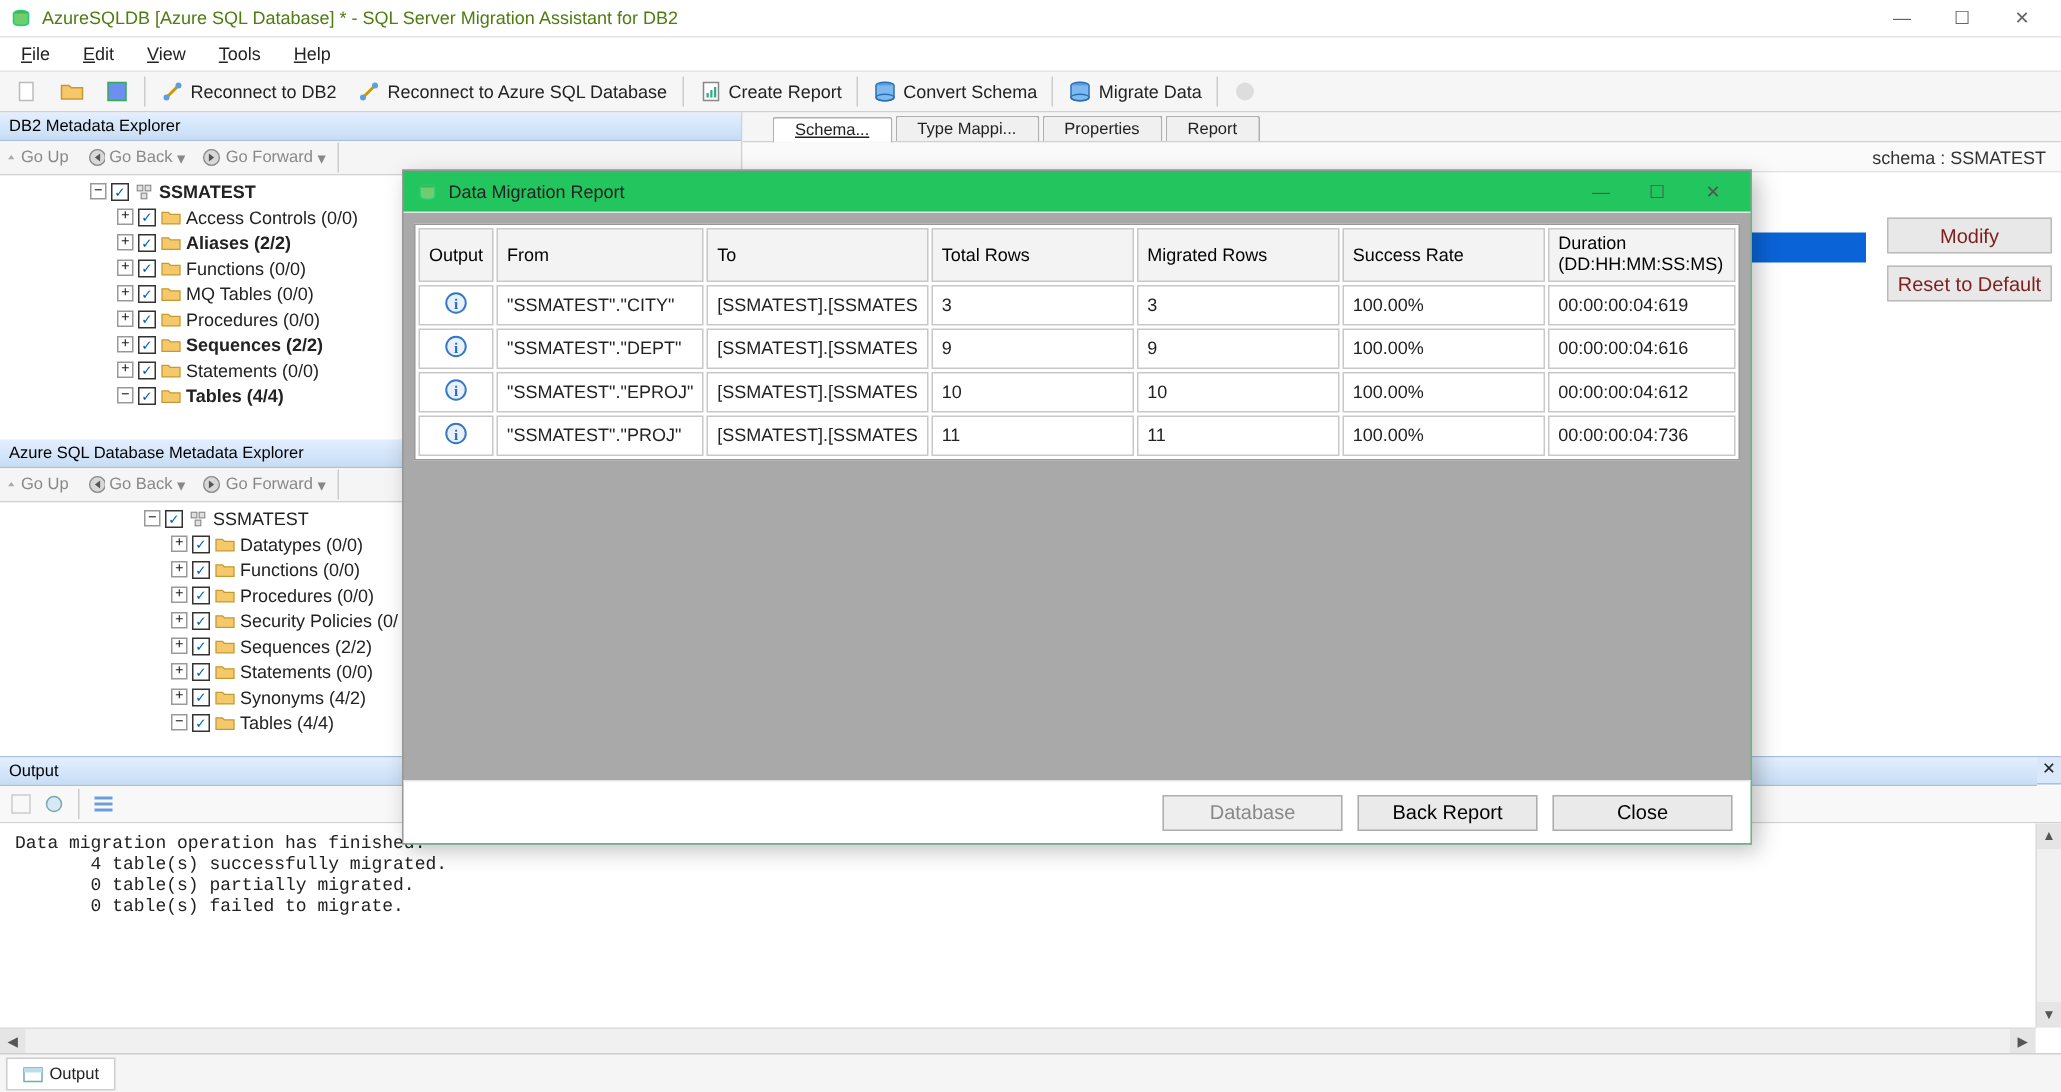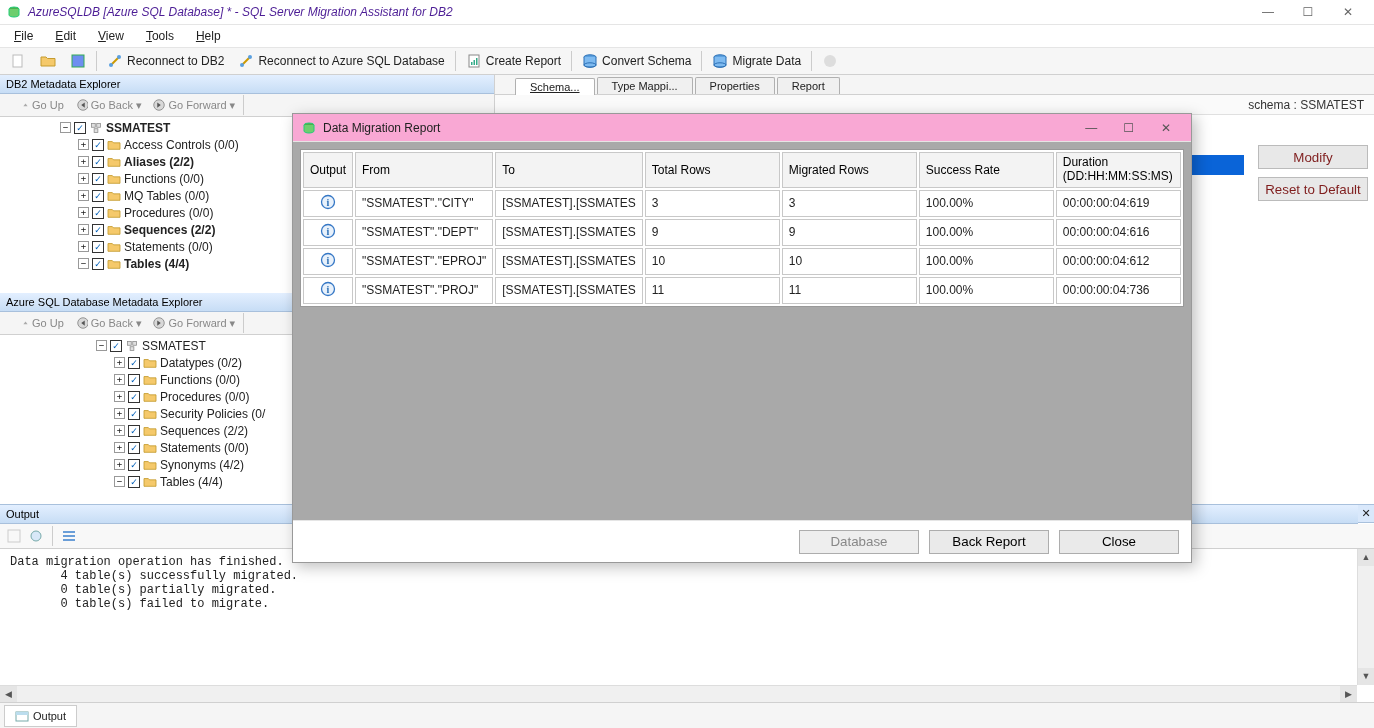--- a/index.html
+++ b/index.html
@@ -1,21 +1,21 @@
 <!DOCTYPE html>
 <html><head>
 <meta charset="utf-8">
 <style>
   * { box-sizing: border-box; }
   body { margin:0; font-family: "Segoe UI", Tahoma, sans-serif; font-size:12px; color:#222; background:#fff; width:1374px; height:728px; overflow:hidden; position:relative; }
   
   
   .titlebar { height:25px; background:#fff; border-bottom:1px solid #e5e5e5; display:flex; align-items:center; padding:0 6px; }
   .titlebar .app-icon { width:16px; height:16px; margin-right:6px; }
-  .titlebar .title { flex:1; color:#4c1d95;font-style:italic; }
+  .titlebar .title { flex:1; color:#4d7c0f; }
   .titlebar .win-controls { display:flex; gap:0; }
   .titlebar .win-controls span { width:40px; text-align:center; color:#666; cursor:pointer; }
   
   
   .menubar { height:22px; display:flex; align-items:center; padding:0 4px; gap:2px; }
   .menubar span { padding:2px 10px; cursor:pointer; }
   .menubar span u { text-decoration:underline; }
   
   
   .toolbar { height:28px; border-top:1px solid #e5e5e5; border-bottom:1px solid #d0d0d0; background:#f6f6f6; display:flex; align-items:center; padding:0 4px; gap:2px; }
@@ -25,21 +25,21 @@
   
   
   .main { display:flex; height:calc(728px - 25px - 22px - 28px - 26px); }
   .left-col { width:495px; display:flex; flex-direction:column; border-right:1px solid #d0d0d0; }
   .right-col { flex:1; display:flex; flex-direction:column; position:relative; }
   
   
   .panel-title { background:linear-gradient(#e3efff,#c7ddf5); height:19px; line-height:19px; padding:0 6px; border-bottom:1px solid #a8c0dc; font-size:11px; color:#000; }
   
   
-  .nav-tb { height:23px; border-bottom:1px solid #d0d0d0; background:#f5f5f5; display:flex; align-items:center; padding:0 18px; gap:2px; }
+  .nav-tb { height:23px; border-bottom:1px solid #d0d0d0; background:#f5f5f5; display:flex; align-items:center; padding:0 0; gap:2px; }
   .nav-btn { display:flex; align-items:center; gap:3px; padding:1px 4px; color:#888; font-size:11px; }
   .nav-arrow { width:7px; height:7px; }
   
   
   .tree { flex:1; overflow:auto; background:#fff; padding:2px 0; }
   .tree-row { display:flex; align-items:center; height:17px; white-space:nowrap; cursor:pointer; }
   .exp { width:11px; height:11px; border:1px solid #999; font-size:9px; line-height:9px; text-align:center; margin-right:3px; font-family:monospace; }
   .chk { width:12px; height:12px; border:1px solid #333; margin-right:3px; font-size:9px; line-height:10px; text-align:center; color:#005fb8; }
   .folder { width:14px; height:12px; margin-right:3px; }
   .bold { font-weight:bold; }
@@ -67,21 +67,21 @@
   .out-scroll-v { position:absolute; right:0; top:0; bottom:17px; width:17px; background:#f0f0f0; border-left:1px solid #ddd; }
   .out-scroll-v .arrow { height:17px; text-align:center; line-height:17px; font-size:9px; color:#555; background:#e5e5e5; }
   .out-scroll-h { position:absolute; left:0; right:17px; bottom:0; height:17px; background:#f0f0f0; border-top:1px solid #ddd; display:flex; }
   .out-scroll-h .arrow { width:17px; text-align:center; line-height:17px; font-size:9px; color:#555; background:#e5e5e5; }
   
   
   .btm-tabs { position:absolute; left:0; right:0; bottom:0; height:26px; border-top:1px solid #d0d0d0; background:#f5f5f5; display:flex; align-items:center; padding:0 4px; }
   .btm-tab { padding:3px 10px; border:1px solid #ccc; background:#fff; font-size:11px; display:flex; align-items:center; gap:4px; cursor:pointer; }
   
   
-  .dialog { position:absolute; left:292px; top:113px; width:900px; height:450px; background:#f9a8d4; border:1px solid #999; box-shadow:4px 4px 14px rgba(0,0,0,0.25); display:flex; flex-direction:column; }
+  .dialog { position:absolute; left:268px; top:113px; width:900px; height:450px; background:#22c55e; border:1px solid #999; box-shadow:4px 4px 14px rgba(0,0,0,0.25); display:flex; flex-direction:column; }
   .dlg-title { height:28px; display:flex; align-items:center; padding:0 8px; border-bottom:1px solid #e5e5e5; }
   .dlg-title .t { flex:1; }
   .dlg-title .win span { display:inline-block; width:34px; text-align:center; color:#555; cursor:pointer; font-size:12px; }
   .dlg-body { flex:1; background:#a9a9a9; padding:7px; overflow:hidden; }
   .grid { background:#fff; border:1px solid #999; width:100%; }
   .grid th, .grid td { border:1px solid #c8c8c8; padding:3px 6px; text-align:left; font-size:12px; height:22px; overflow:hidden; text-overflow:clip; white-space:nowrap; }
   .grid th { background:#f3f3f3; font-weight:normal; color:#000; }
   .grid .dur-head { line-height:1.15; }
   .status-cell { text-align:center !important; }
   .status-ico { display:inline-block; width:16px; height:16px; }
@@ -330,21 +330,21 @@
             <use href="#ico-schema"></use>
           </svg>
           <span class="">SSMATEST</span>
         </div>
         <div class="tree-row" style="padding-left:114px">
           <span class="exp">+</span>
           <span class="chk">✓</span>
           <svg class="folder">
             <use href="#ico-folder"></use>
           </svg>
-          <span class="">Datatypes (0/2)</span>
+          <span class="">Datatypes (0/0)</span>
         </div>
         <div class="tree-row" style="padding-left:114px">
           <span class="exp">+</span>
           <span class="chk">✓</span>
           <svg class="folder">
             <use href="#ico-folder"></use>
           </svg>
           <span class="">Functions (0/0)</span>
         </div>
         <div class="tree-row" style="padding-left:114px">

